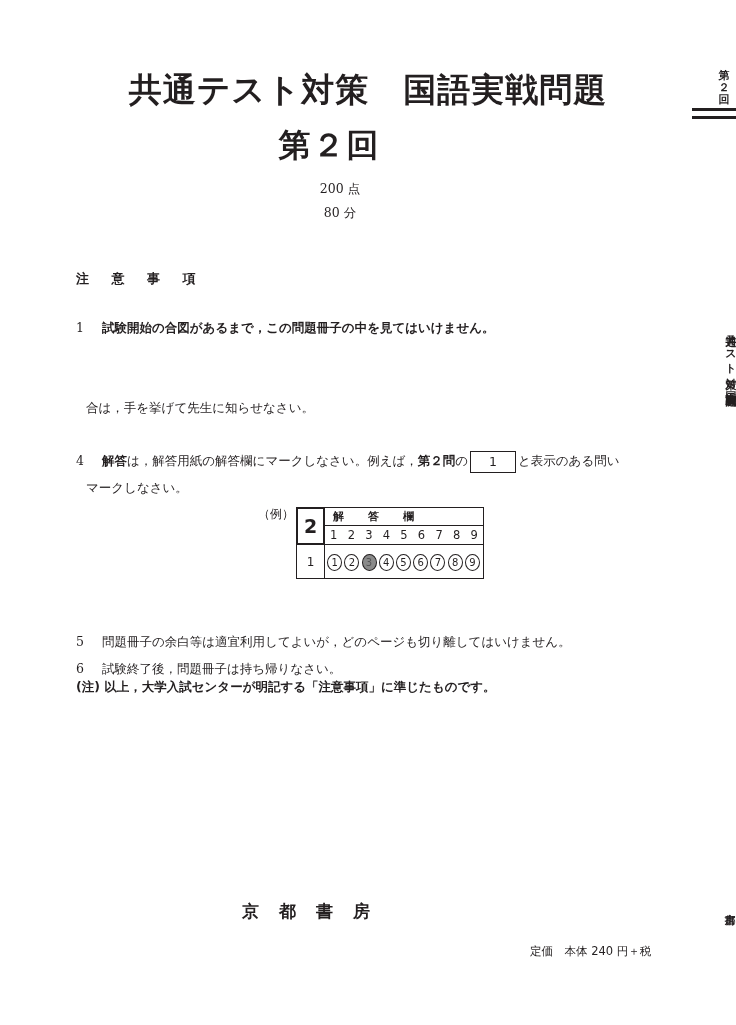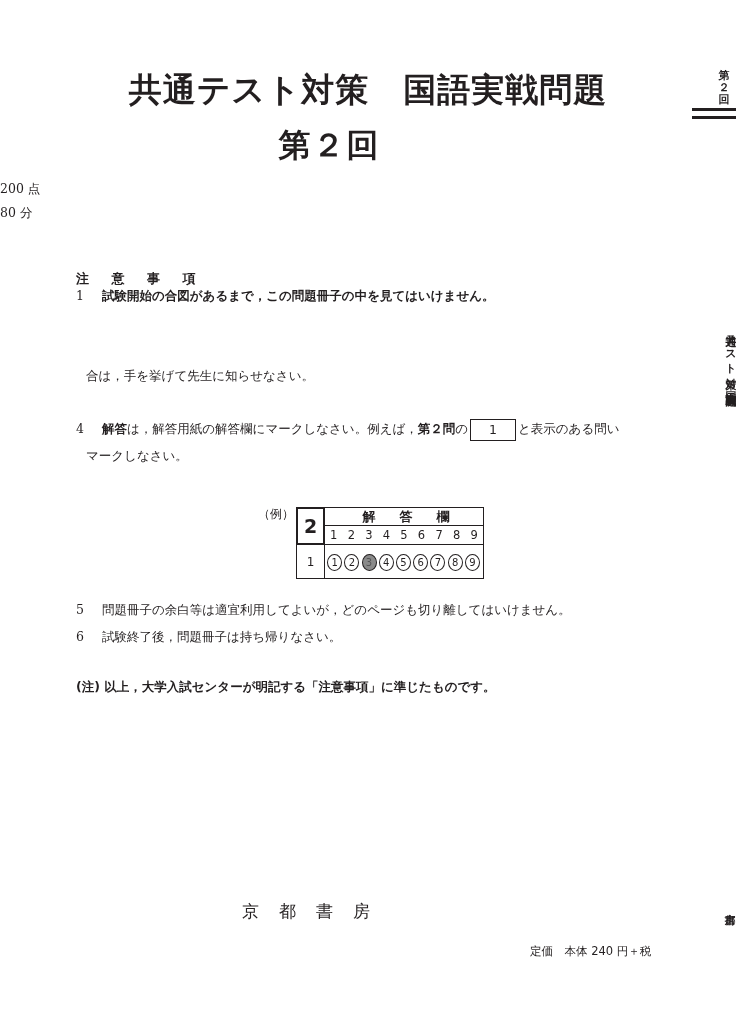--- a/index.html
+++ b/index.html
@@ -10,21 +10,21 @@
   }
   .abs { position: absolute; }
   .title {
     left: 0; width: 736px; top: 68px; text-align: center;
     font-size: 33px; font-weight: bold; letter-spacing: 1px; white-space: pre;
   }
   .subtitle {
     left: 17px; width: 625px; top: 124px; text-align: center;
     font-size: 32px; font-weight: bold; letter-spacing: 2px;
   }
-  .meta { left: 0; width: 680px; font-size: 12.5px;
+  .meta { left: 0; width: 680px; text-align: center; font-size: 12.5px;
     font-family: "DejaVu Serif", "Liberation Serif", serif; }
   .meta1 { top: 181px; }
   .meta2 { top: 205px; }
 
   
   .side-top {
     left: 712px; top: 70px; width: 24px; text-align: center;
     font-size: 11px; font-weight: bold; line-height: 12px;
   }
   .side-bars { left: 692px; top: 108px; width: 44px; }
@@ -40,20 +40,21 @@
     font-size: 11px; line-height: 13px;
     writing-mode: vertical-rl; text-orientation: upright;
   }
 
   .notice-head {
     left: 76px; top: 262px; font-size: 13px; font-weight: bold; letter-spacing: 9px; margin-top: 8px;
   }
   .item {
     left: 76px; width: 590px; font-size: 12.5px; line-height: 26.5px;
     font-family: "DejaVu Serif", "Liberation Serif", serif;
+    margin-top: 32px;
   }
   .item .num { display: inline-block; width: 26px; }
   .item .b { font-weight: bold; font-family: "DejaVu Sans", "Liberation Sans", sans-serif; }
   .item .indent { padding-left: 10px; }
   .item1 { top: 283px; }
   .item2 { top: 310px; }
   .item3 { top: 363px; }
   .item4 { top: 416px; }
   .item5 { top: 597px; }
   .item6 { top: 624px; }
@@ -79,22 +80,22 @@
     left: 296px; top: 507px; width: 188px; height: 72px;
     border: 1px solid #231f20; box-sizing: border-box;
   }
   .ex-q {
     position: absolute; left: -1px; top: -1px; width: 29px; height: 38px;
     border: 2px solid #231f20; box-sizing: border-box;
     font-size: 19px; font-weight: bold; text-align: center; line-height: 34px;
   }
   .ex-head {
     position: absolute; left: 28px; top: 0; right: 0; height: 17px;
-    border-bottom: 1px solid #231f20; font-size: 13px; text-align: center;
-    line-height: 17px; letter-spacing: 24px; font-weight: bold; padding-left: 28px;
+    border-bottom: 1px solid #231f20; font-size: 11px; 
+    line-height: 17px; letter-spacing: 24px; font-weight: bold; padding-left: 8px;
   }
   .ex-nums {
     position: absolute; left: 28px; top: 18px; right: 0; height: 18px;
     display: flex; justify-content: space-around; font-size: 11.5px; line-height: 18px;
   }
   .ex-row-line { position: absolute; left: 0; right: 0; top: 36px; height: 0; border-top: 1px solid #231f20; }
   .ex-vline { position: absolute; left: 27px; top: 36px; bottom: 0; border-left: 1px solid #231f20; }
   .ex-rownum { position: absolute; left: 0; top: 37px; width: 27px; height: 34px; text-align: center;
     line-height: 34px; font-size: 12px; }
   .ex-bubbles {
@@ -105,21 +106,21 @@
     width: 13px; height: 15px; border: 1px solid #231f20; border-radius: 50%;
     font-size: 10px; line-height: 15px; text-align: center; box-sizing: content-box;
   }
   .bubble.marked { background: #8a8a8a; color: #555; }
 
   .note {
     left: 76px; top: 679px; font-size: 12.5px; font-weight: bold;
   }
   .publisher {
     left: 0; width: 612px; top: 900px; text-align: center;
-    font-size: 17px; font-weight: normal; letter-spacing: 20px; padding-left: 20px; box-sizing: border-box;
+    font-size: 17px; font-weight: bold; letter-spacing: 20px; padding-left: 20px; box-sizing: border-box;
   }
   .price {
     left: 530px; top: 944px; font-size: 11.5px; white-space: pre;
   }
 </style>
 </head>
 <body>
 
 <div class="abs title">共通テスト対策　国語実戦問題</div>
 <div class="abs subtitle">第２回</div>

